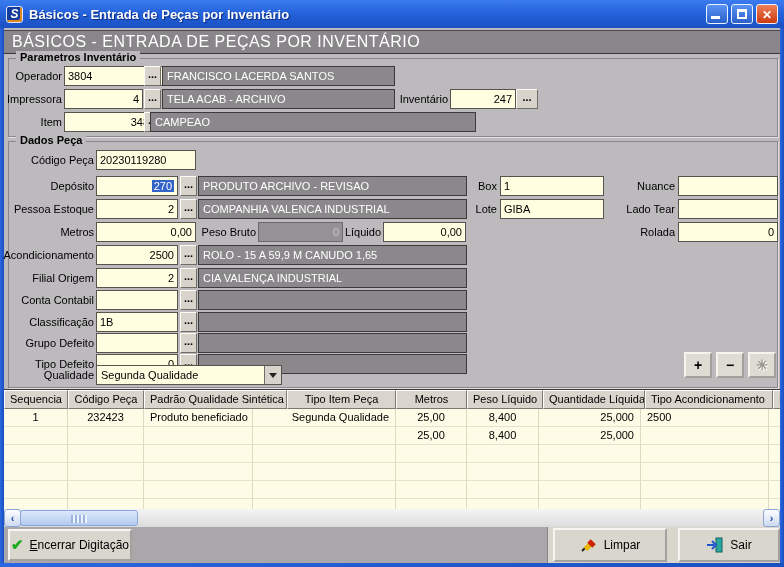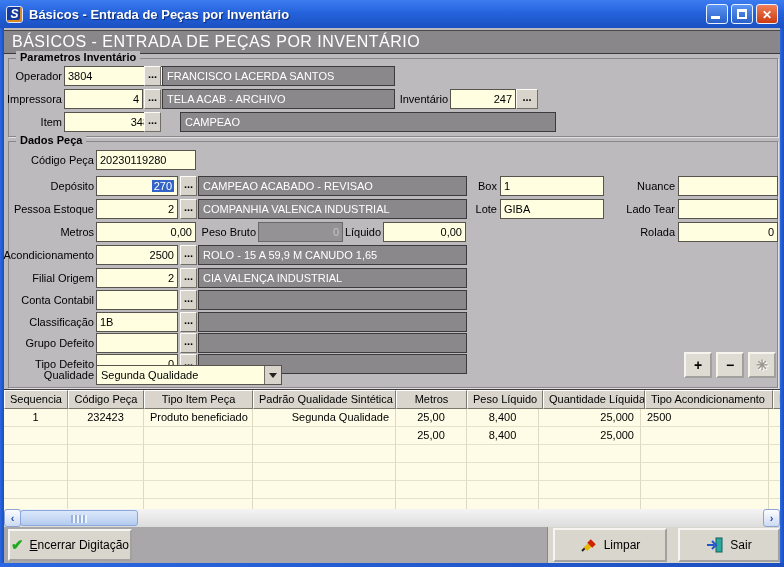--- a/index.html
+++ b/index.html
@@ -128,32 +128,32 @@
   <div class="dots" style="left:144px;top:89px">...</div>
   <div class="bar" style="left:162px;top:89px;width:233px">TELA ACAB - ARCHIVO</div>
 
   <span class="lbl" style="left:396px;top:89px;width:52px">Inventário</span>
   <div class="fld ra" style="left:450px;top:89px;width:66px">247</div>
   <div class="dots" style="left:516px;top:89px;width:22px">...</div>
 
   <span class="lbl" style="left:0;top:112px;width:62px">Item</span>
   <div class="fld ra" style="left:64px;top:112px;width:89px">348</div>
   <div class="dots" style="left:144px;top:112px">...</div>
-  <div class="bar" style="left:180px;top:112px;width:376px">CAMPEAO</div>
+  <div class="bar" style="left:150px;top:112px;width:326px">CAMPEAO</div>
 
   <div class="grp" style="left:8px;top:141px;width:770px;height:247px"></div>
   <span class="legend" style="left:16px;top:134px">Dados Peça</span>
 
   <span class="lbl" style="left:-6px;top:150px;width:100px">Código Peça</span>
   <div class="fld" style="left:96px;top:150px;width:100px">20230119280</div>
 
   <span class="lbl" style="left:-6px;top:176px;width:100px">Depósito</span>
   <div class="fld ra" style="left:96px;top:176px;width:82px"><span class="sel">270</span></div>
   <div class="dots" style="left:180px;top:176px">...</div>
-  <div class="bar" style="left:198px;top:176px;width:269px">CAMPEAO ACABADO - REVISAO</div>
+  <div class="bar" style="left:198px;top:176px;width:269px">PRODUTO ARCHIVO - REVISAO</div>
   <span class="lbl" style="left:437px;top:176px;width:60px">Box</span>
   <div class="fld" style="left:500px;top:176px;width:104px">1</div>
   <span class="lbl" style="left:575px;top:176px;width:100px">Nuance</span>
   <div class="fld" style="left:678px;top:176px;width:100px"></div>
 
   <span class="lbl" style="left:-6px;top:199px;width:100px">Pessoa Estoque</span>
   <div class="fld ra" style="left:96px;top:199px;width:82px">2</div>
   <div class="dots" style="left:180px;top:199px">...</div>
   <div class="bar" style="left:198px;top:199px;width:269px">COMPANHIA VALENCA INDUSTRIAL</div>
   <span class="lbl" style="left:437px;top:199px;width:60px">Lote</span>
@@ -209,22 +209,22 @@
   </div>
 
   <div class="navbtn" style="left:684px;top:352px">+</div>
   <div class="navbtn" style="left:716px;top:352px">−</div>
   <div class="navbtn off" style="left:748px;top:352px">✳</div>
 
   <div id="grid">
     <div id="grid-head">
         <div class="hcell" style="width: 64px; text-align: center;">Sequencia</div>
         <div class="hcell" style="width: 76px; text-align: center;">Código Peça</div>
+        <div class="hcell" style="width: 143px; text-align: right;">Padrão Qualidade Sintética</div>
         <div class="hcell" style="width: 109px; text-align: center;">Tipo Item Peça</div>
-        <div class="hcell" style="width: 143px; text-align: right;">Padrão Qualidade Sintética</div>
         <div class="hcell" style="width: 71px; text-align: center;">Metros</div>
         <div class="hcell" style="width: 76px; text-align: center;">Peso Líquido</div>
         <div class="hcell" style="width: 102px; text-align: right;">Quantidade Líquida</div>
         <div class="hcell" style="width: 128px; text-align: left;">Tipo Acondicionamento</div>
         <div class="hcell" style="width: 40px; text-align: left;">M</div>
       </div>
     <div id="grid-body">
         <div class="grow">
           <div class="gcell" style="width: 64px; text-align: center;">1</div>
           <div class="gcell" style="width: 76px; text-align: center;">232423</div>

